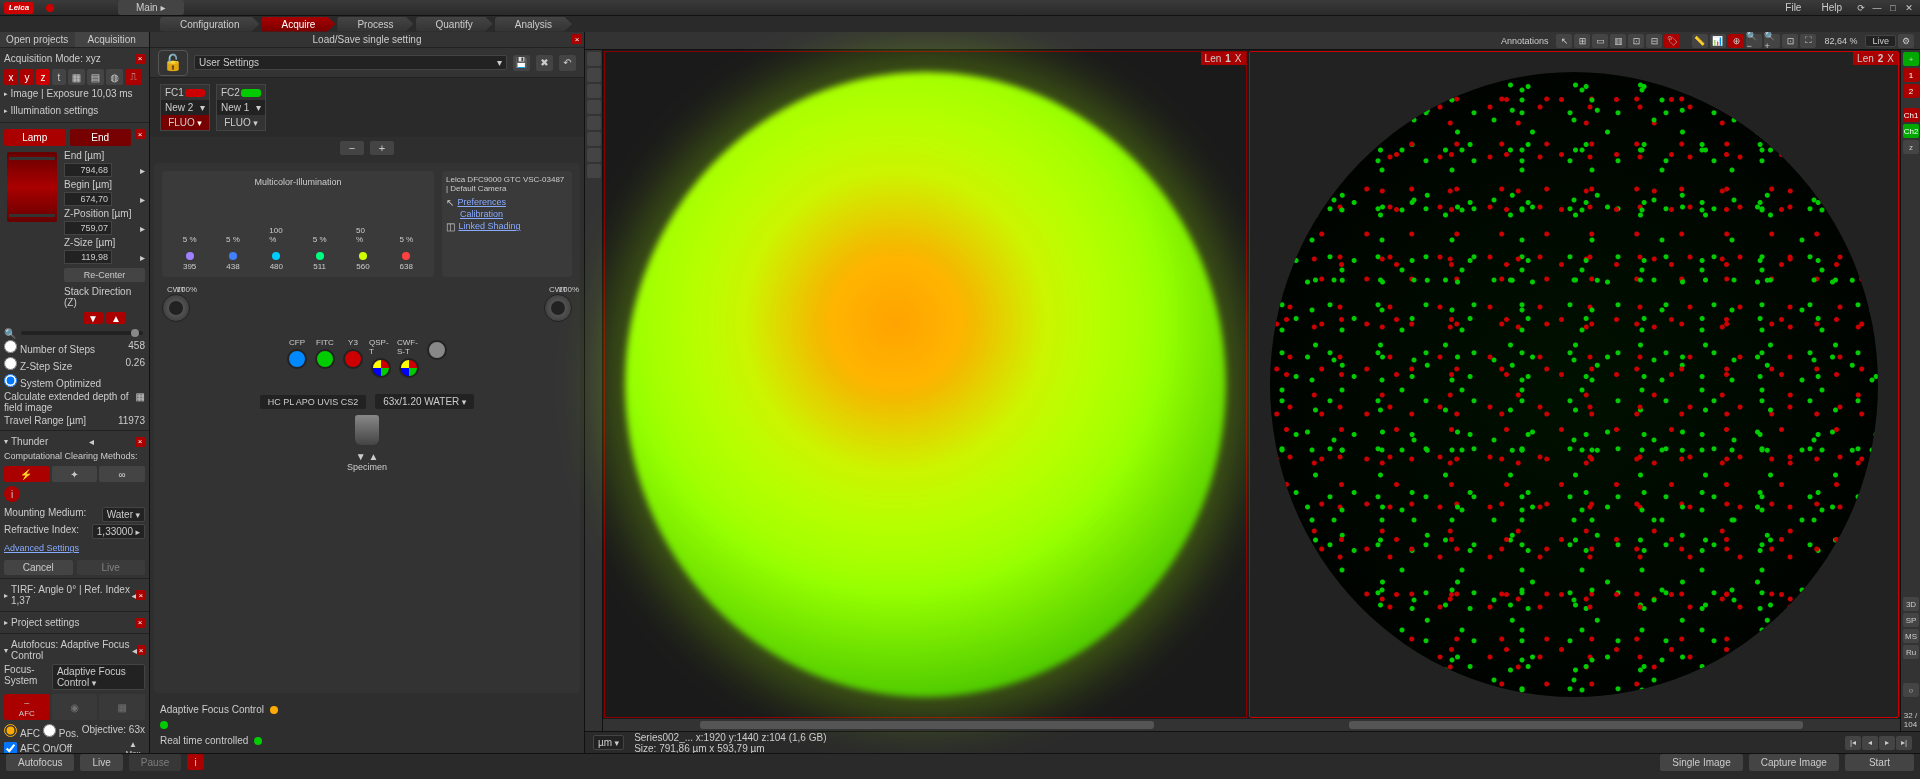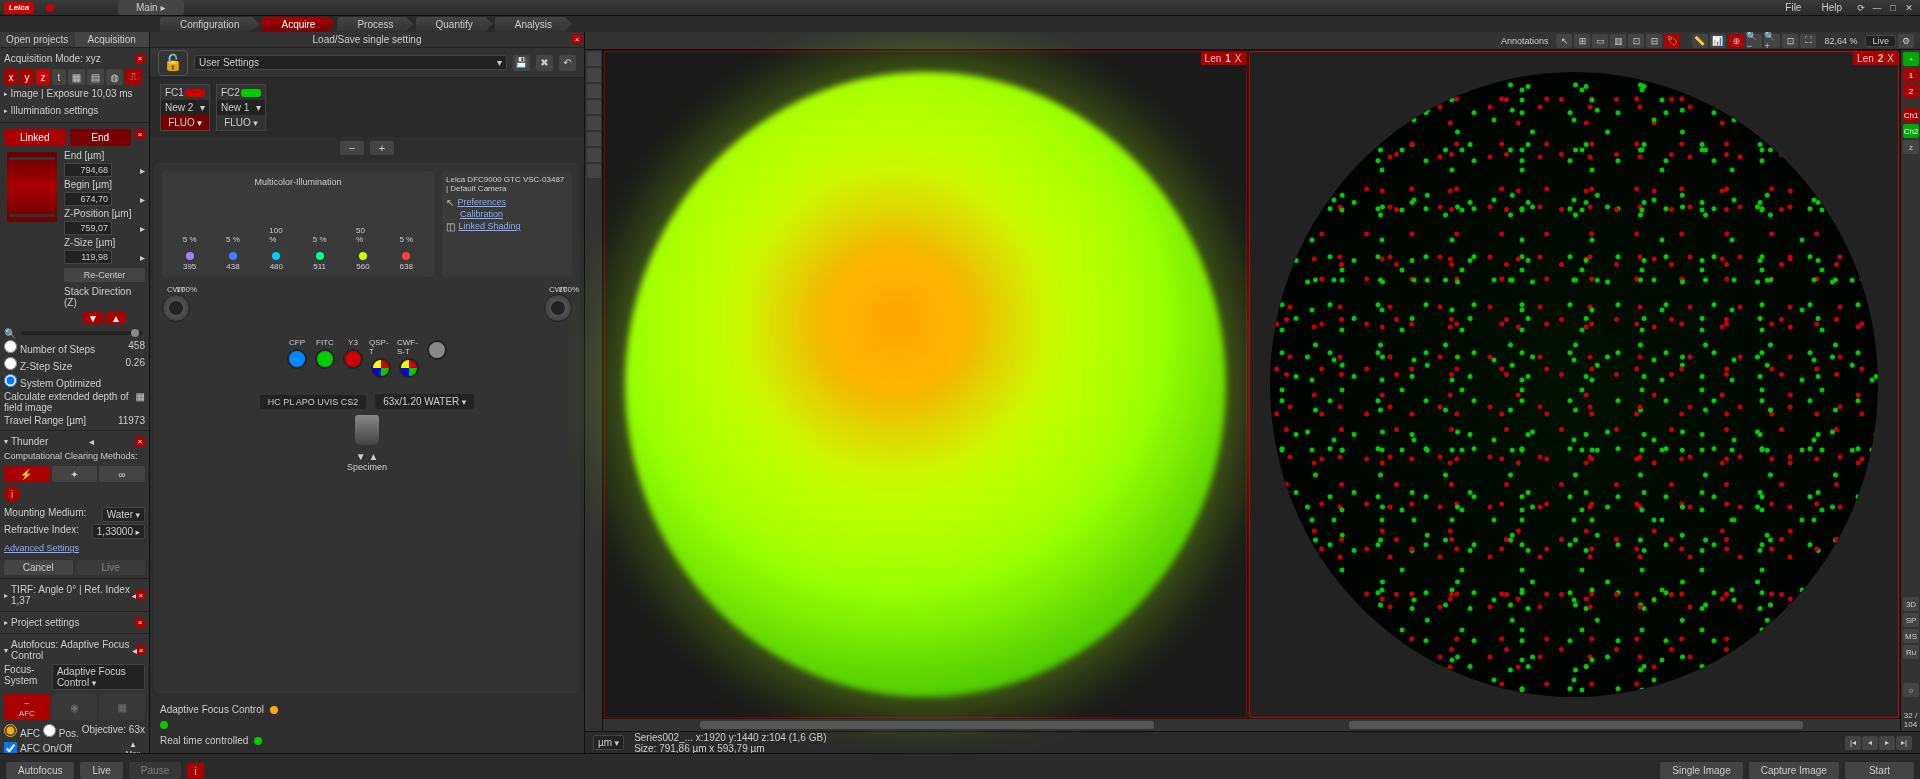--- a/index.html
+++ b/index.html
@@ -106,21 +106,21 @@
 .imgtag{position:absolute;top:0;right:0;background:#a00;color:#fff;font-size:9px;padding:1px 4px;display:flex;gap:4px;z-index:2}
 .cellimg{position:absolute;inset:20px;border-radius:50%}
 .cell-left{background:radial-gradient(circle at 45% 40%,#ff8800 0%,#cc9900 15%,#aacc00 30%,#88dd00 50%,#44aa00 75%,#000 95%);filter:blur(3px) brightness(1.2);box-shadow:0 0 50px 20px rgba(136,204,0,0.3)}
 .cell-right{background:radial-gradient(circle,#001100 0%,#000 90%)}
 .dots{position:absolute;inset:0;background-image:radial-gradient(circle at 20% 30%,#0c0 2px,transparent 3px),radial-gradient(circle at 60% 40%,#0c0 2px,transparent 3px),radial-gradient(circle at 40% 70%,#c00 2px,transparent 3px),radial-gradient(circle at 80% 60%,#0c0 2px,transparent 3px),radial-gradient(circle at 30% 50%,#c00 2px,transparent 3px),radial-gradient(circle at 70% 20%,#0c0 2px,transparent 3px),radial-gradient(circle at 50% 80%,#0c0 2px,transparent 3px),radial-gradient(circle at 15% 60%,#c00 2px,transparent 3px),radial-gradient(circle at 85% 45%,#0c0 2px,transparent 3px),radial-gradient(circle at 45% 25%,#0c0 2px,transparent 3px),radial-gradient(circle at 65% 75%,#c00 2px,transparent 3px),radial-gradient(circle at 25% 85%,#0c0 2px,transparent 3px);background-size:60px 60px,70px 70px,50px 50px,80px 80px,55px 55px,65px 65px,75px 75px,45px 45px,85px 85px,58px 58px,68px 68px,48px 48px;border-radius:50%}
 .rtools{width:20px;background:#333;display:flex;flex-direction:column;gap:2px;padding:2px;border-left:1px solid #111}
 .rtbtn{width:16px;height:14px;background:#444;border-radius:2px;font-size:8px;display:flex;align-items:center;justify-content:center}
 .rtbtn.red{background:#a00;color:#fff}
 .hscroll{height:12px;background:#333;position:relative}
 .hscroll .thumb{position:absolute;height:8px;top:2px;background:#555;border-radius:3px}
-.statusbar{height:26px;background:#2a2a2a;display:flex;align-items:flex-end;padding:0 6px;gap:6px;border-top:1px solid #111}
+.statusbar{height:26px;background:#2a2a2a;display:flex;align-items:flex-start;padding:0 6px;gap:6px;border-top:1px solid #111}
 .statbtn{background:#444;padding:3px 12px;border-radius:2px;font-size:10px}
 .statinfo{font-size:9px;line-height:11px;margin-left:10px}
 .link{color:#8af;text-decoration:underline}
 </style>
 </head>
 <body>
 
 <div class="topbar">
   <div class="logo">Leica</div>
   <div class="rec-dot"></div>
@@ -170,21 +170,21 @@
           <span>Image | Exposure 10,03 ms</span>
         </div>
       <div class="subline">
           <span class="tri">▸</span>
           <span>Illumination settings</span>
         </div>
     </div>
 
     <div class="panel">
       <div class="beginend">
-        <div class="bebtn">Linked</div>
+        <div class="bebtn">Lamp</div>
         <div class="bebtn" style="background:#700">End</div>
         <div class="closex">×</div>
       </div>
       <div style="display:flex;gap:4px">
         <div style="width:56px">
           <div class="zstack"></div>
         </div>
         <div style="flex:1">
           <div class="zrow">
               <span>End [µm]</span>

